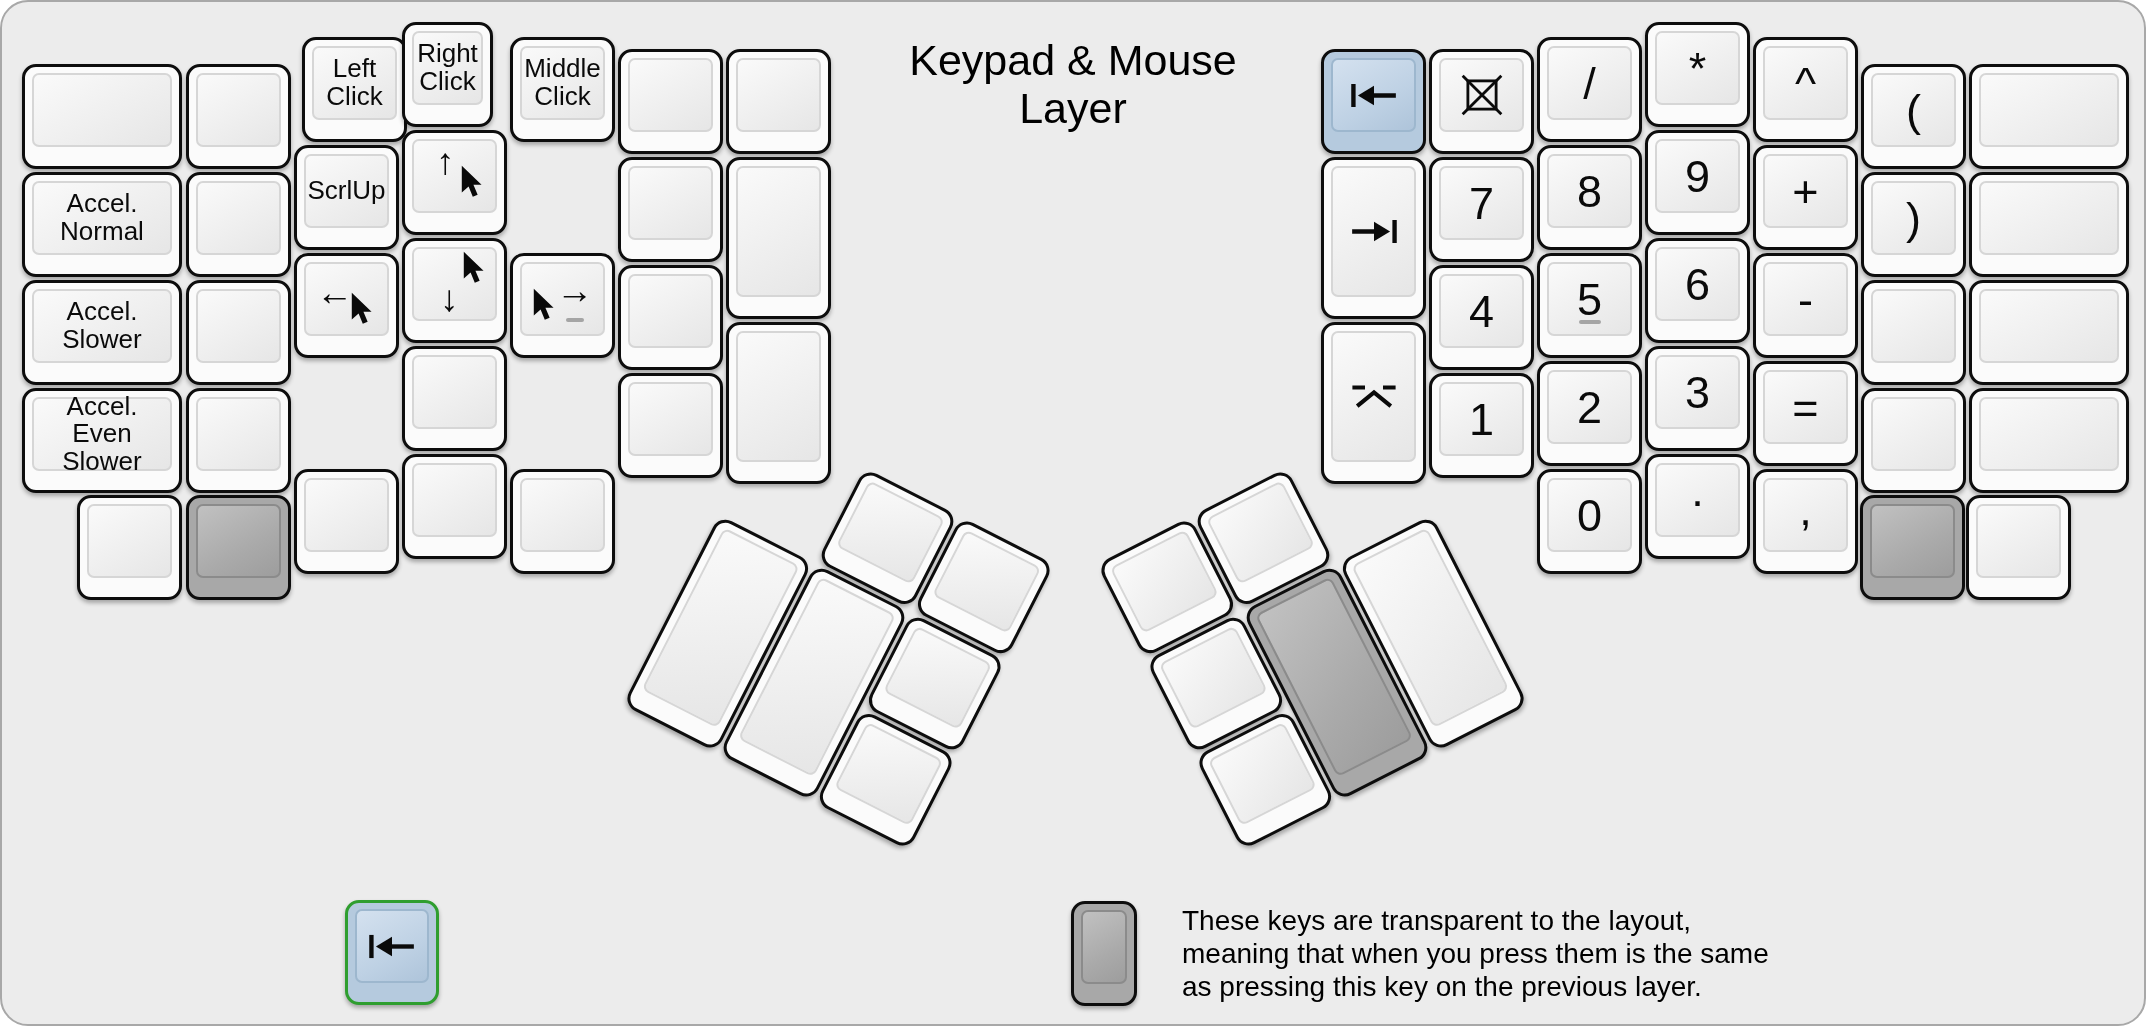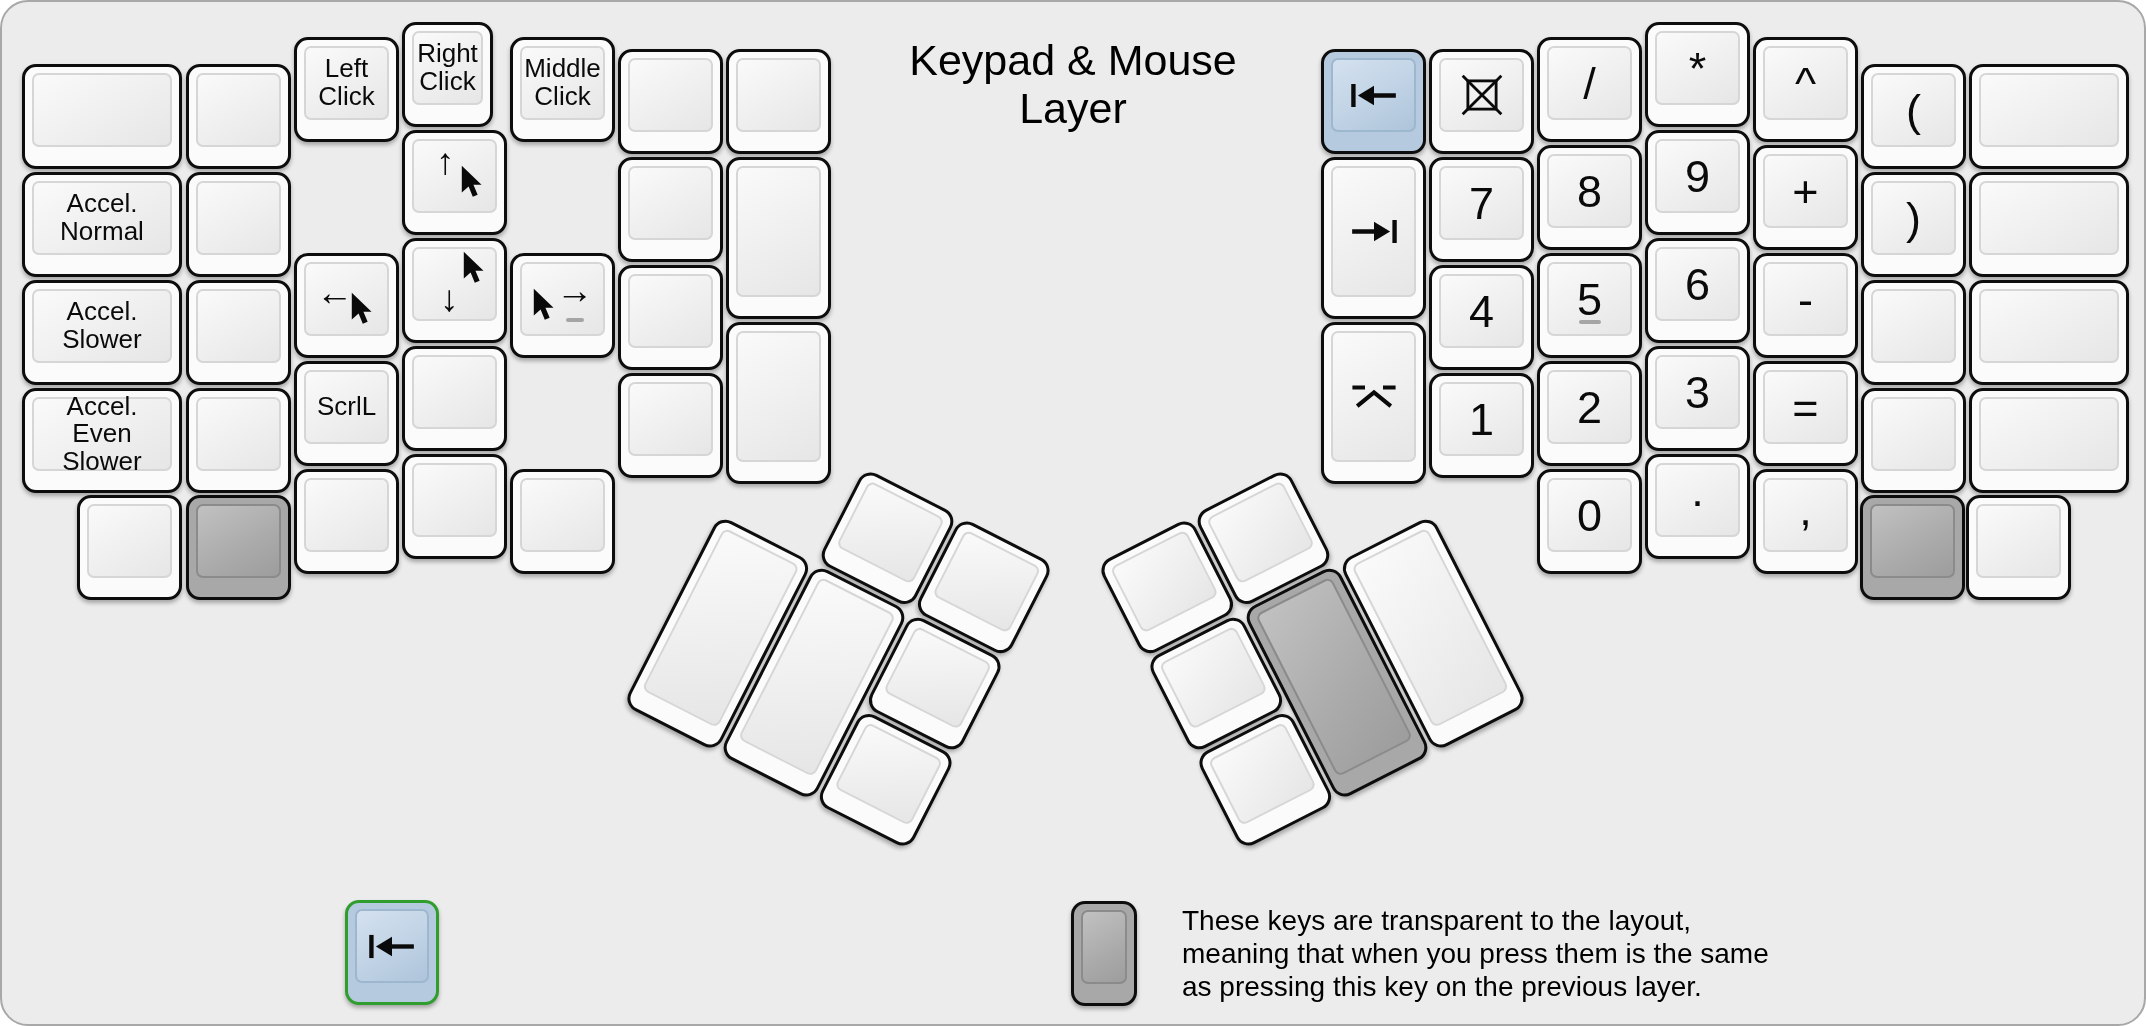--- a/index.html
+++ b/index.html
@@ -111,39 +111,39 @@
       </div>
       <div class="key key--white" style="left: 184px; top: 170px; width: 105px; height: 105px;">
         <div class="keytop"></div>
       </div>
       <div class="key key--white" style="left: 184px; top: 278px; width: 105px; height: 105px;">
         <div class="keytop"></div>
       </div>
       <div class="key key--white" style="left: 184px; top: 386px; width: 105px; height: 105px;">
         <div class="keytop"></div>
       </div>
-      <div class="key key--white" style="left: 292px; top: 35px; width: 105px; height: 105px;">
+      <div class="key key--white" style="left: 300px; top: 35px; width: 105px; height: 105px;">
         <div class="keytop">
           <span class="key-label">Left
 Click</span>
+        </div>
+      </div>
+      <div class="key key--white" style="left: 292px; top: 143px; width: 105px; height: 105px;">
+        <div class="keytop">
+          <span class="key-label">ScrlUp</span>
         </div>
       </div>
       <div class="key key--white" style="left: 292px; top: 251px; width: 105px; height: 105px;">
         <div class="keytop cur-left">
           <span class="cursor-arrow">←</span>
           <span class="pointer">
             <svg viewBox="0 0 14 21" xmlns="http://www.w3.org/2000/svg">
               <path d="M1 0.5 L1 17 L5.2 13.3 L7.8 19.6 L10.8 18.3 L8.2 12.2 L13.2 12.2 Z" fill="#0a0a0a"></path>
             </svg>
           </span>
-        </div>
-      </div>
-      <div class="key key--white" style="left: 292px; top: 359px; width: 105px; height: 105px;">
-        <div class="keytop">
-          <span class="key-label">ScrlL</span>
         </div>
       </div>
       <div class="key key--white" style="left: 292px; top: 467px; width: 105px; height: 105px;">
         <div class="keytop"></div>
       </div>
       <div class="key key--white" style="left: 400px; top: 20px; width: 91px; height: 105px;">
         <div class="keytop">
           <span class="key-label">Right
 Click</span>
         </div>

